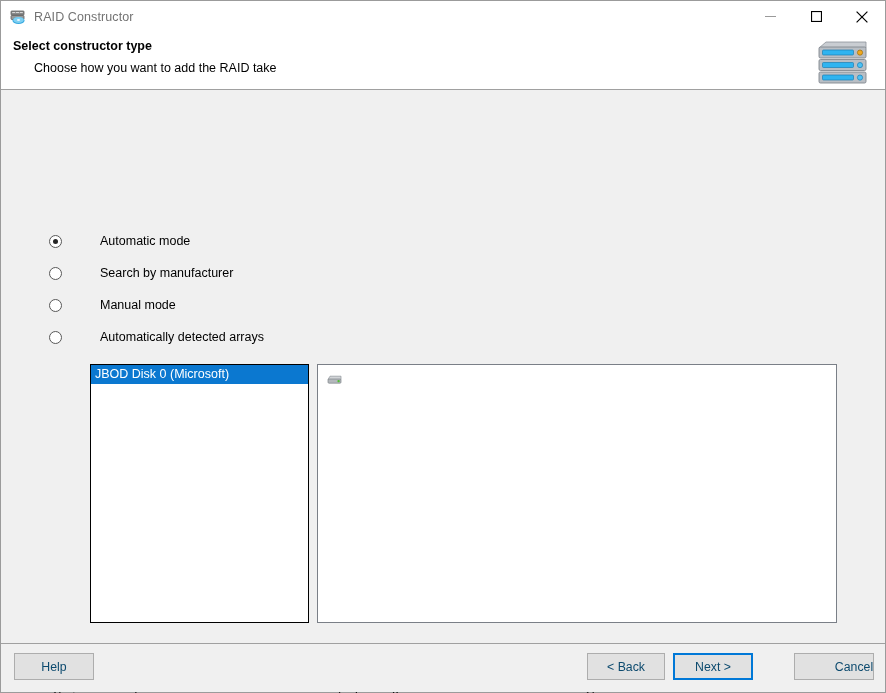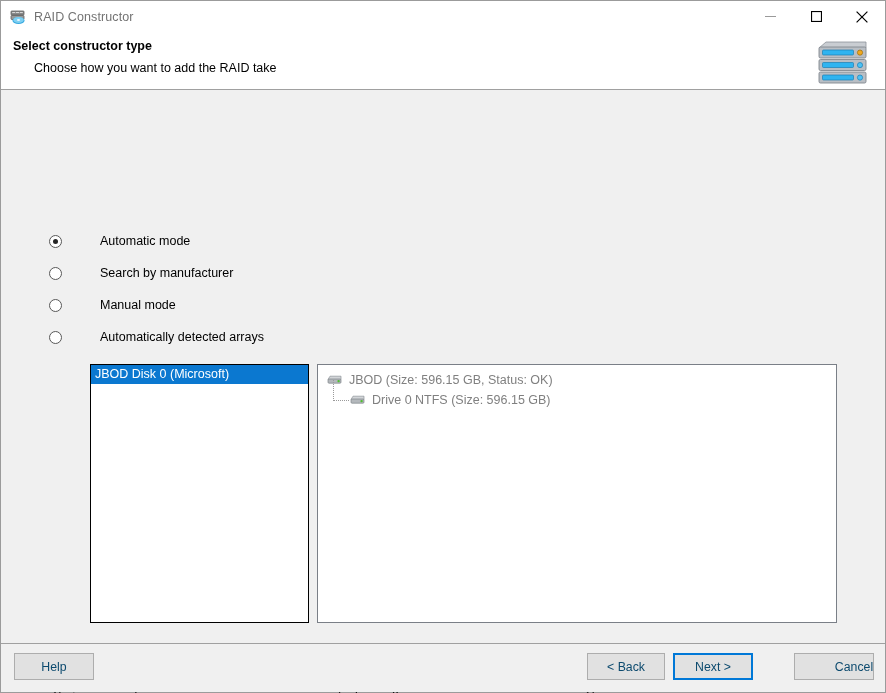--- a/index.html
+++ b/index.html
@@ -322,34 +322,22 @@
     <div id="array-tree">
 
       <div class="tree-row level-0">
         <span class="drive-icon">
           <svg width="15" height="12" viewBox="0 0 15 12">
             <path d="M1 6.5 L3 3.2 L14 3.2 L14 6.5 Z" fill="#d2d5d8" stroke="#8e9398" stroke-width="0.7"></path>
             <rect x="1" y="6" width="13" height="4.2" rx="1" fill="#b4b8bc" stroke="#80858a" stroke-width="0.7"></rect>
             <circle cx="11.6" cy="8.1" r="1.2" fill="#4fbf2f"></circle>
           </svg>
         </span>
-        <span>JBOD (Size: 596.15 GB, Status: OK)</span>
-      </div>
-
-      <div class="tree-row level-1">
-        <span class="tree-connector"></span>
-        <span class="drive-icon">
-          <svg width="15" height="12" viewBox="0 0 15 12">
-            <path d="M1 6.5 L3 3.2 L14 3.2 L14 6.5 Z" fill="#d2d5d8" stroke="#8e9398" stroke-width="0.7"></path>
-            <rect x="1" y="6" width="13" height="4.2" rx="1" fill="#b4b8bc" stroke="#80858a" stroke-width="0.7"></rect>
-            <circle cx="11.6" cy="8.1" r="1.2" fill="#4fbf2f"></circle>
-          </svg>
-        </span>
-        <span>Drive 0 NTFS (Size: 596.15 GB)</span>
-      </div>
+      </div>
+
 
     </div>
 
     <div id="description">This mode is fully automatic. Just specify the hard disks that made up the array, and the program will automatically determine their order, array type, and other parameters. This will take some time (depending on the number of disks in the array).</div>
 
   </div>
 
   <div id="footer">
     <div class="btn" id="help-button">Help</div>
     <div class="btn" id="back-button">&lt; Back</div>

